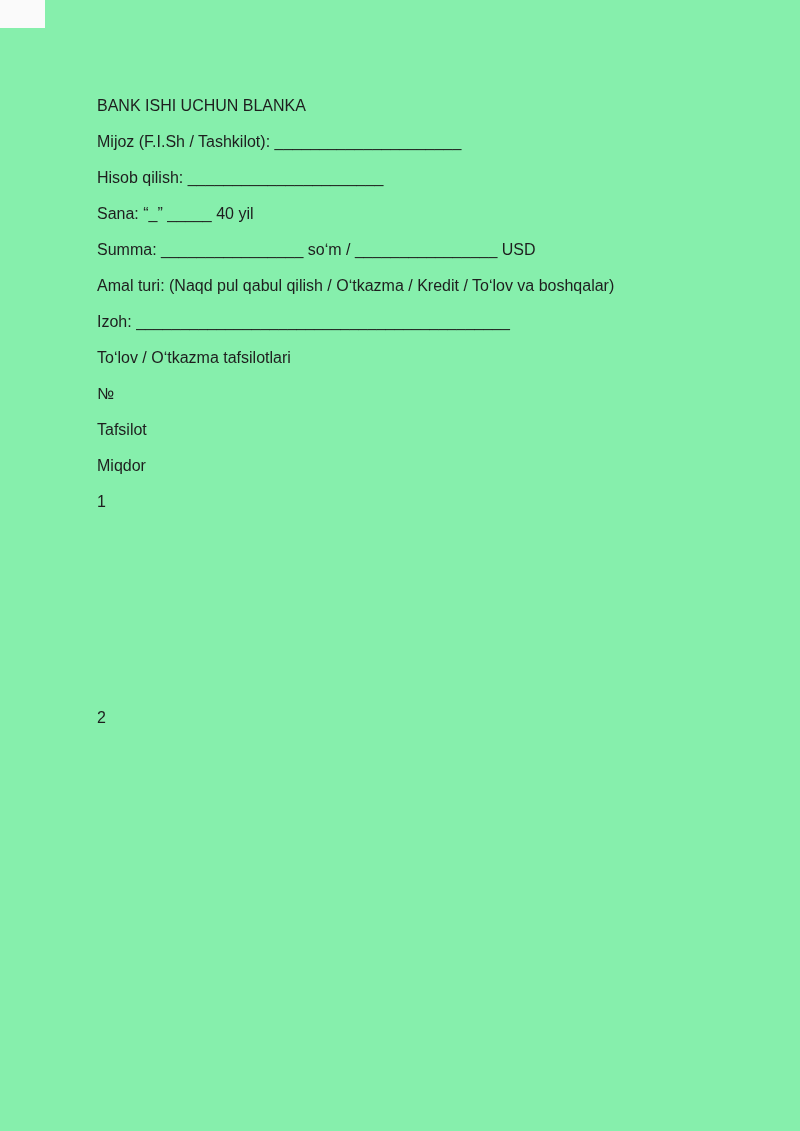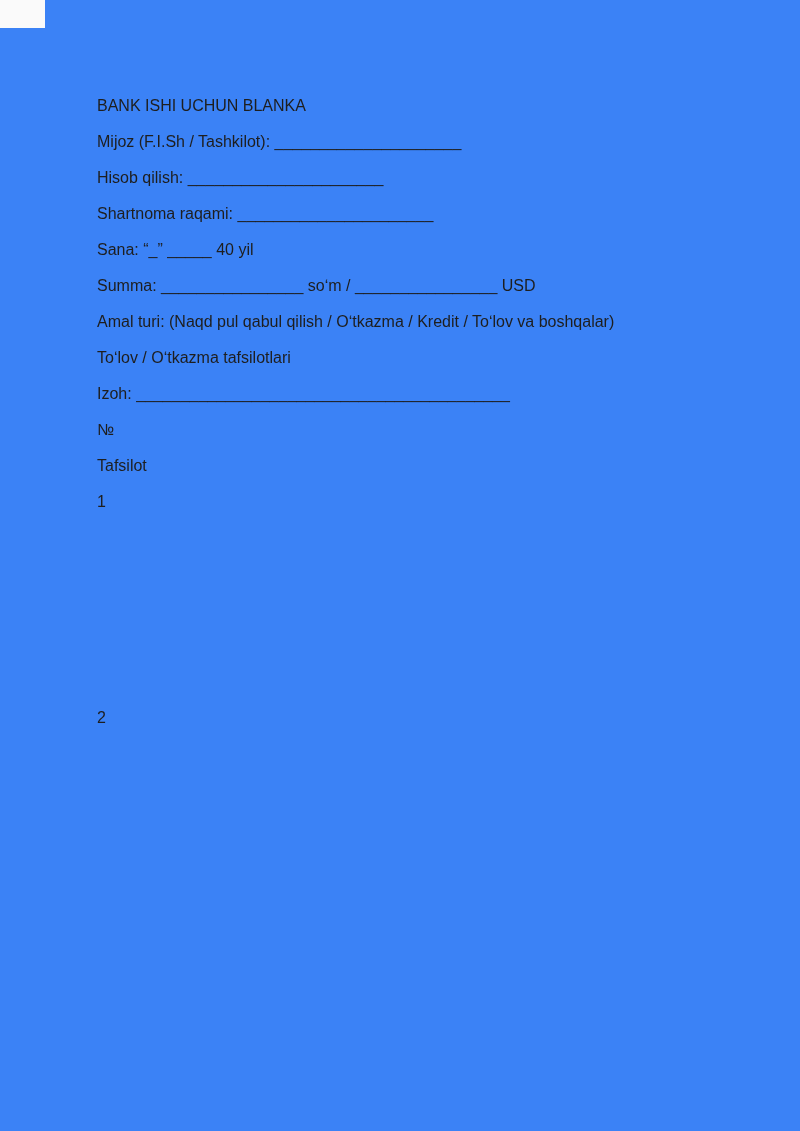--- a/index.html
+++ b/index.html
@@ -4,21 +4,21 @@
 <style>
   html, body {
     margin: 0;
     padding: 0;
     background: #ffffff;
   }
   .page {
     position: relative;
     width: 800px;
     height: 1131px;
-    background: #3b82f6;
+    background: #86efac;
     overflow: hidden;
     font-family: "Liberation Sans", "DejaVu Sans", sans-serif;
     font-size: 16px;
     line-height: 36px;
     color: #1e1e1e;
     -webkit-font-smoothing: antialiased;
   }
   .corner-artifact {
     position: absolute;
     left: 0;
@@ -46,30 +46,30 @@
 <body>
 
 <div class="page">
   <div class="corner-artifact"></div>
 
   <div class="content">
     <p class="line">BANK ISHI UCHUN BLANKA</p>
 
     <p class="line">Mijoz (F.I.Sh / Tashkilot): _____________________</p>
     <p class="line">Hisob qilish: ______________________</p>
-    <p class="line">Shartnoma raqami: ______________________</p>
     <p class="line">Sana: “_” _____ 40 yil</p>
     <p class="line">Summa: ________________ soʻm / ________________ USD</p>
     <p class="line">Amal turi: (Naqd pul qabul qilish / Oʻtkazma / Kredit / Toʻlov va boshqalar)</p>
+    <p class="line">Izoh: __________________________________________</p>
+
     <p class="line">Toʻlov / Oʻtkazma tafsilotlari</p>
-
-    <p class="line">Izoh: __________________________________________</p>
 
     <p class="line">№</p>
     <p class="line">Tafsilot</p>
+    <p class="line">Miqdor</p>
 
     <p class="line">1</p>
 
     <div class="spacer"></div>
 
     <p class="line">2</p>
   </div>
 </div>
 
 </body></html>

